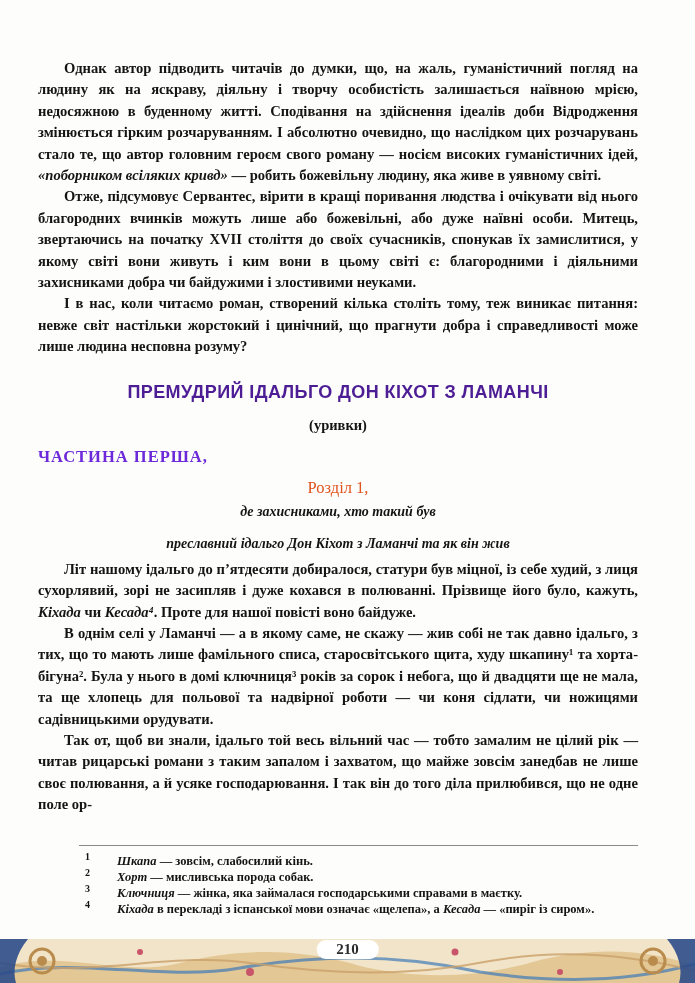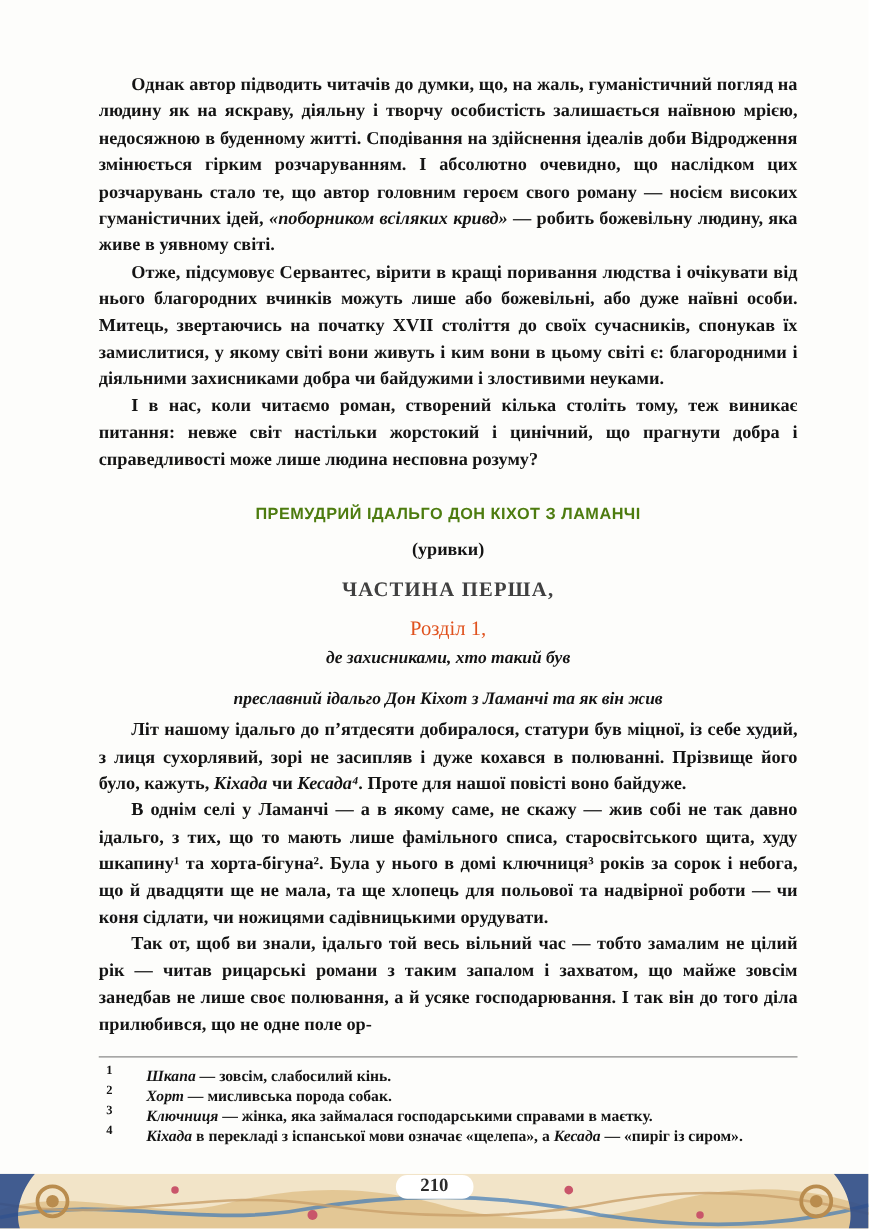--- a/index.html
+++ b/index.html
@@ -8,51 +8,51 @@
     width:695px; height:983px;
     background:#fdfdfb;
     font-family:"Liberation Serif", serif;
     color:#141414;
     overflow:hidden;
   }
   .content {
     position:absolute; top:0; left:0;
     width:695px; height:845px;
     box-sizing:border-box;
-    padding:58px 57px 0 79px;
+    padding:58px 57px 0 38px;
     overflow:hidden;
   }
   .body-p {
     margin:0;
     font-size:14.6px;
     line-height:21.4px;
     font-weight:600;
     text-align:justify;
     text-indent:26px;
   }
   .bi { font-weight:700; font-style:italic; }
   .title {
     margin:24px 0 0 0;
     font-family:"Liberation Sans", sans-serif;
     font-weight:700;
-    font-size:13px;
+    font-size:18px;
     letter-spacing:0.4px;
-    color:#4d7c0f;
+    color:#4c1d95;
     text-align:center;
   }
   .subtitle {
     margin-top:14px;
     text-align:center;
     font-weight:700;
     font-size:14.5px;
   }
   .part {
     margin-top:13px;
-    text-align:center;
-    color:#404040;
+    text-align:left;
+    color:#6d28d9;
     font-weight:700;
     font-size:16.5px;
     letter-spacing:1px;
   }
   .chapter {
     margin-top:11px;
     text-align:center;
     color:#e0521e;
     font-weight:400;
     font-size:16.5px;

